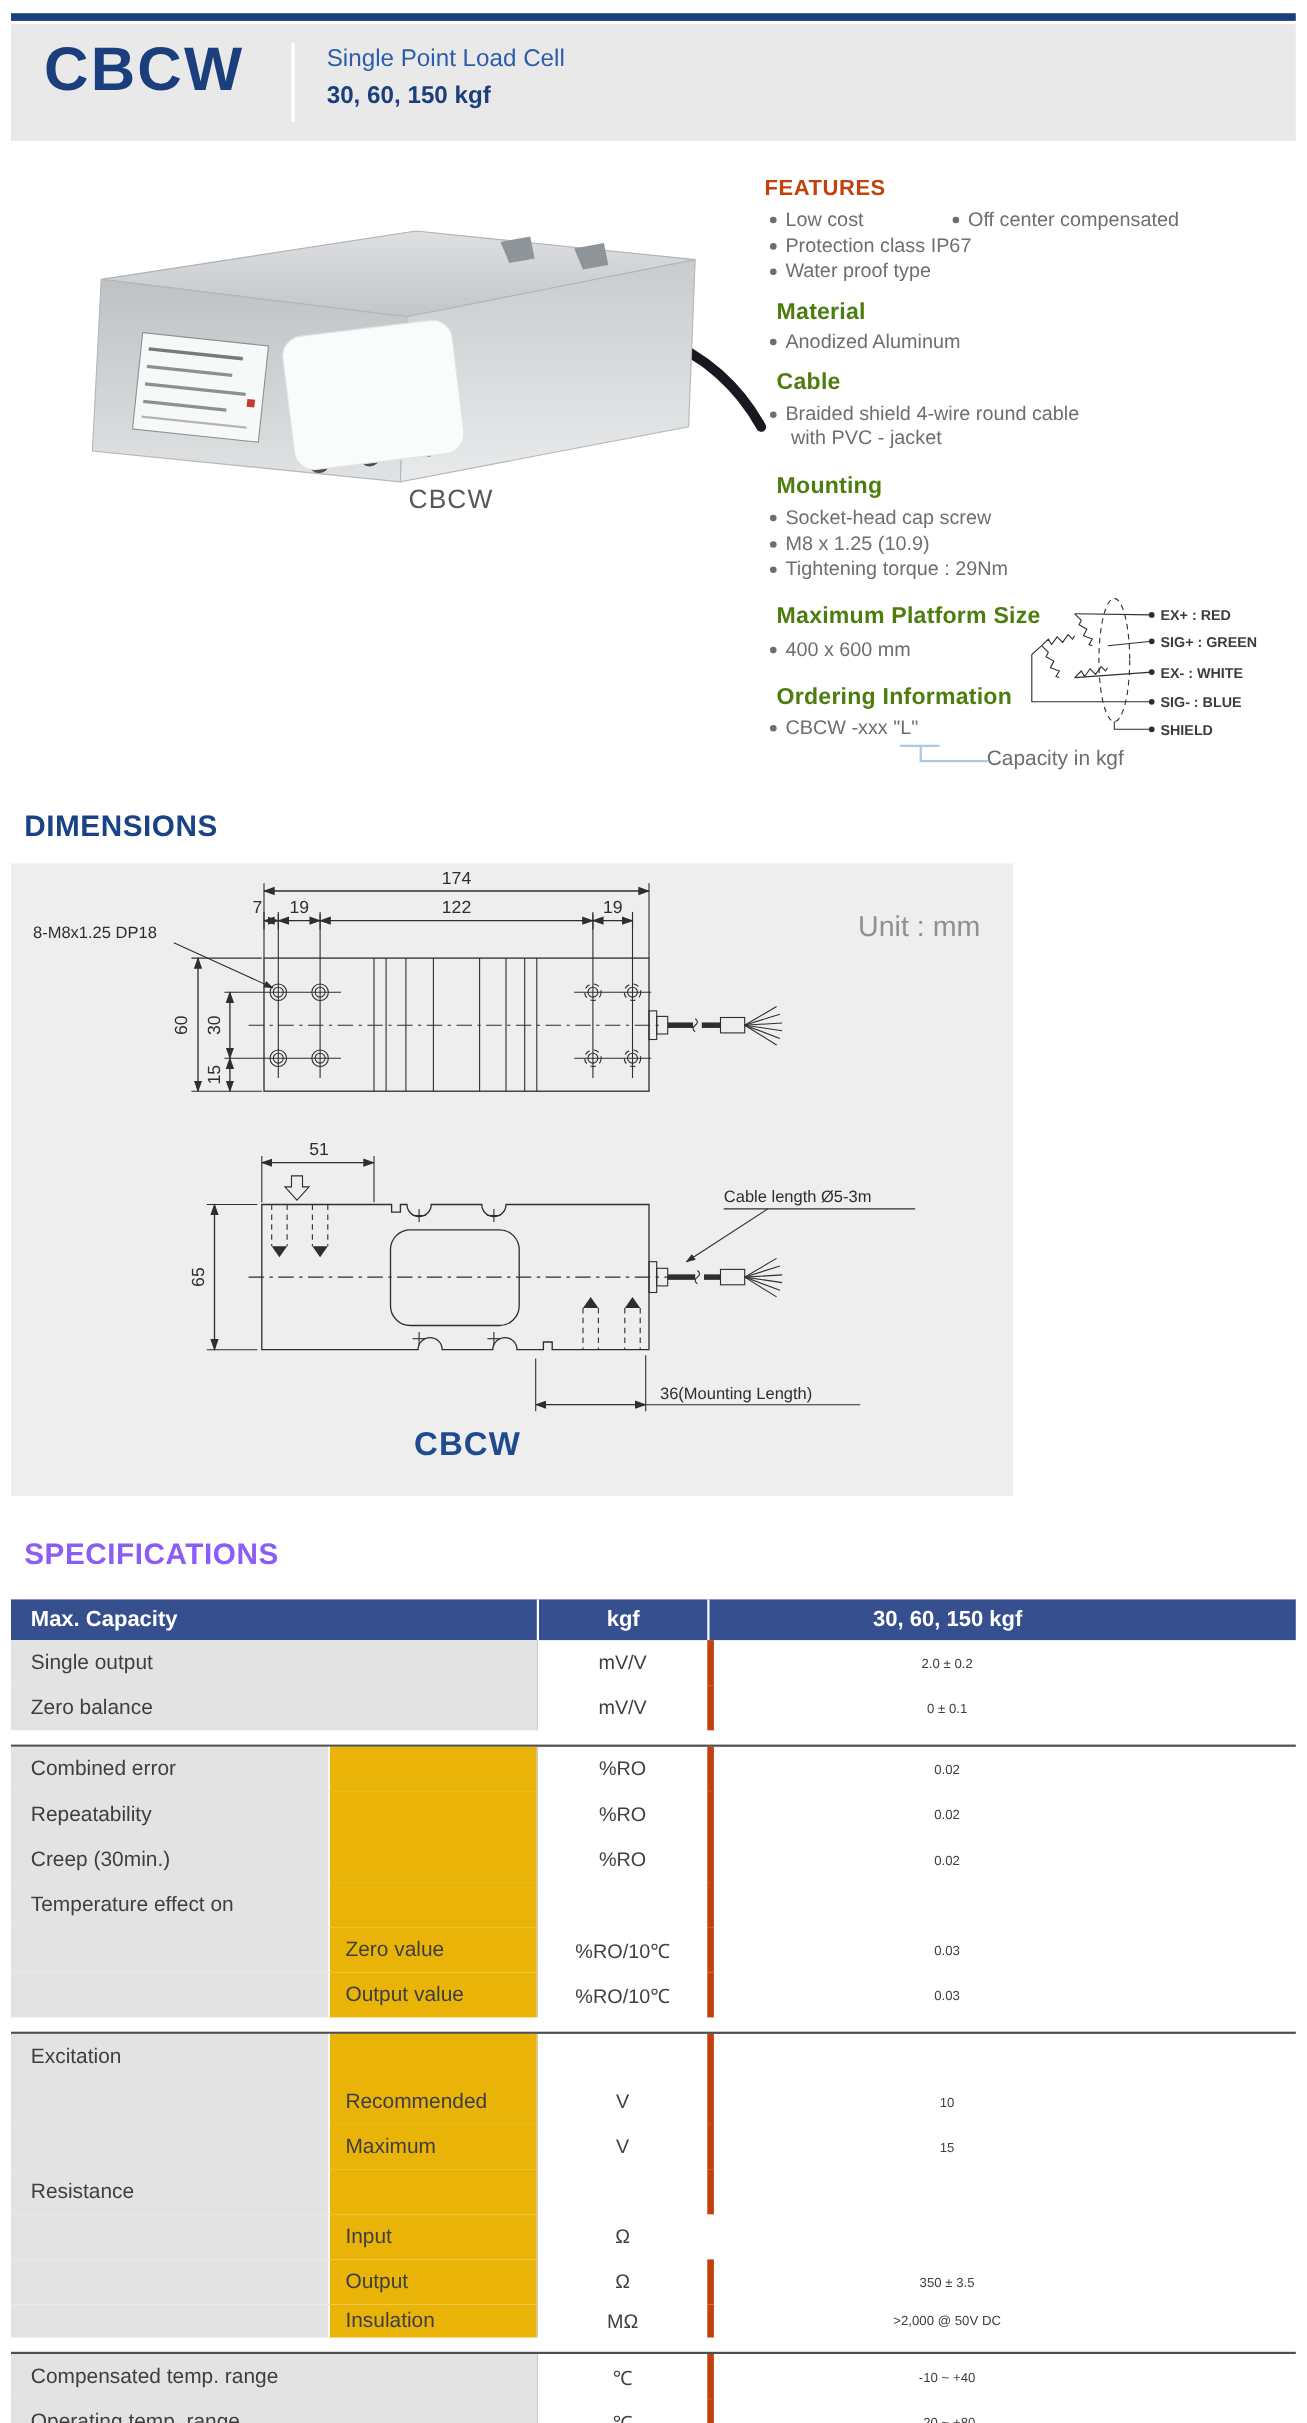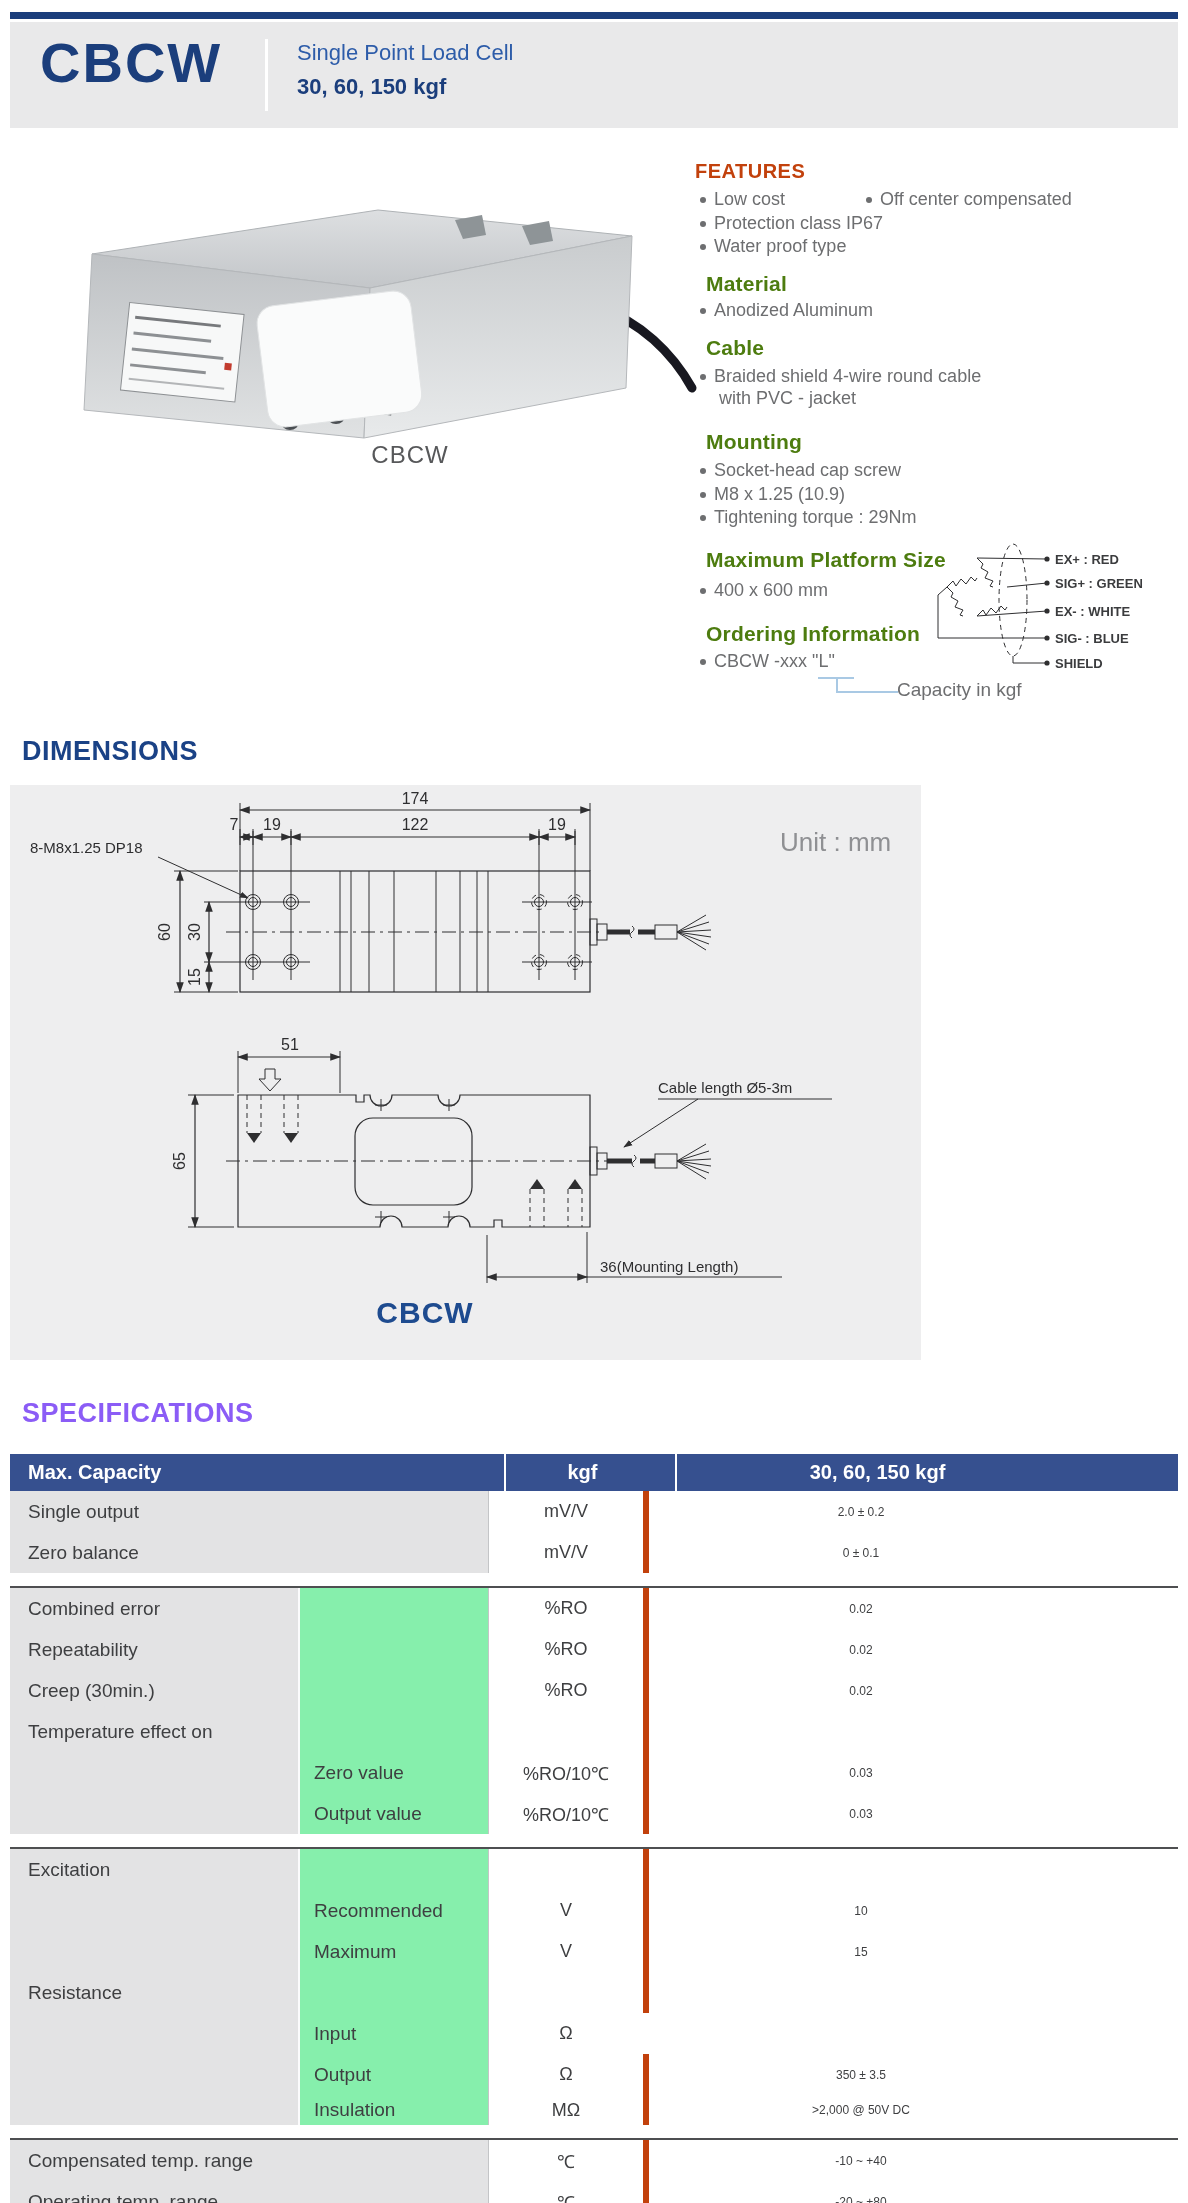--- a/index.html
+++ b/index.html
@@ -23,30 +23,30 @@
   .note{position:absolute;font-size:19px;color:#6d6e70;}
 
   .photo-caption{left:340px;top:441px;width:140px;text-align:center;font-size:24px;color:#57585a;letter-spacing:1px;}
 
   .dim-title{left:22px;top:736px;font-size:27px;font-weight:bold;color:#1a4286;letter-spacing:.5px;}
   .panel{left:10px;top:785px;width:911px;height:575px;background:#eeeeef;}
   .spec-title{left:22px;top:1398px;font-size:27px;font-weight:bold;color:#8b5cf6;letter-spacing:.5px;}
 
   
   .table{left:10px;top:1454px;width:1168px;border-bottom:2px solid #4e4f51;}
-  .thead{display:flex;height:37px;background:#36508f;color:#fff;font-weight:bold;font-size:20px;gap:16px;}
+  .thead{display:flex;height:37px;background:#36508f;color:#fff;font-weight:bold;font-size:20px;}
   .thead .h1{width:478px;display:flex;align-items:center;padding-left:18px;box-sizing:border-box;}
   .thead .h2{width:155px;display:flex;align-items:center;justify-content:center;border-left:2px solid #fff;box-sizing:border-box;}
   .thead .h3{flex:1;display:flex;align-items:center;justify-content:center;border-left:2px solid #fff;box-sizing:border-box;padding-right:100px;}
   .trow{display:flex;height:41px;}
   .trow.sep{border-top:2px solid #4e4f51;margin-top:13px;}
   .trow.small{height:30px;}
   .cell{display:flex;align-items:center;box-sizing:border-box;font-size:19px;color:#3e3f41;}
   .lbl{width:288px;background:#e3e3e4;padding-left:18px;}
-  .sub{width:190px;background:#86efac;border-left:2px solid #fbfbfc;padding-left:14px;}
+  .sub{width:190px;background:#eab308;border-left:2px solid #fbfbfc;padding-left:14px;}
   .lblwide{width:478px;background:#e3e3e4;padding-left:18px;}
   .unit{width:155px;justify-content:center;border-left:1px solid #c4c5c7;font-size:18px;}
   .val{flex:1;justify-content:center;border-left:6px solid #c2410c;padding-right:105px;font-size:12px;}
 
   
   svg{overflow:visible;}
   .dln{stroke:#2e2e30;stroke-width:1.2;fill:none;}
   .thin{stroke:#2e2e30;stroke-width:1;fill:none;}
   .dim-txt{font-family:"Liberation Sans",sans-serif;font-size:16px;fill:#2e2e30;}
   .sm-txt{font-family:"Liberation Sans",sans-serif;font-size:15px;fill:#2e2e30;}

